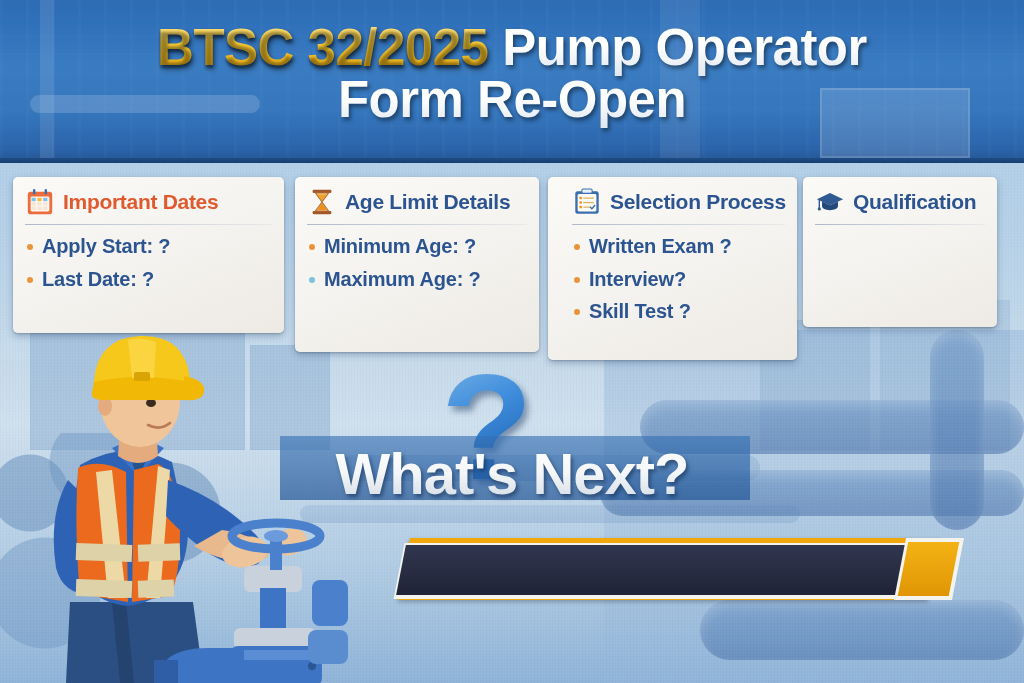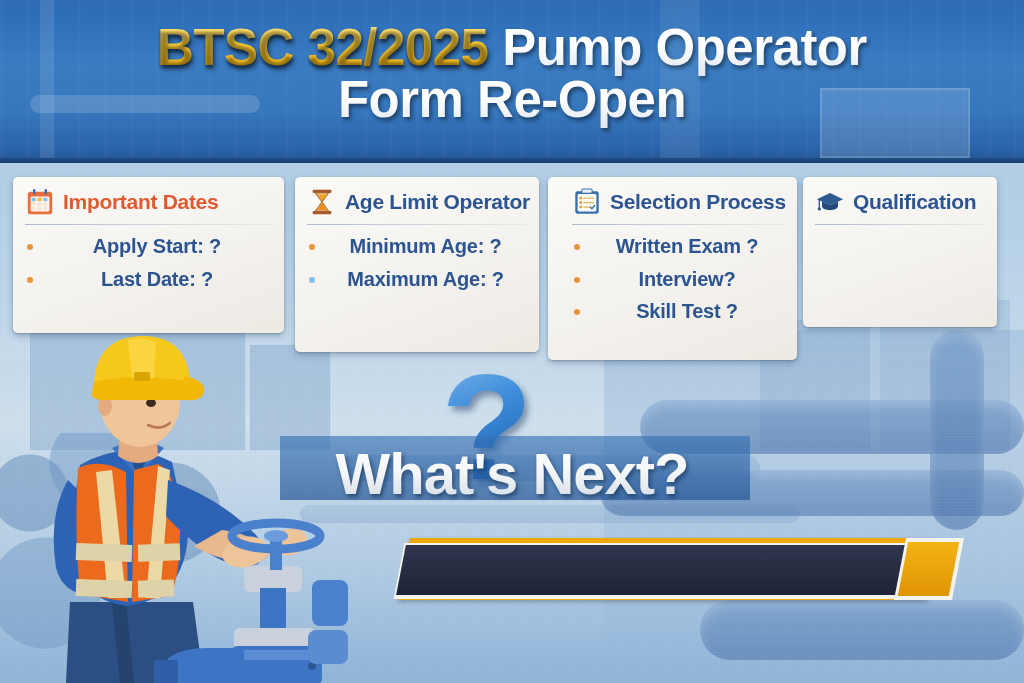--- a/index.html
+++ b/index.html
@@ -156,21 +156,21 @@
     letter-spacing: -0.3px;
     white-space: nowrap;
   }
   .title-orange { color: #e05a30; }
   .title-blue   { color: #2b5490; }
   .card-rule {
     height: 1px;
     background: linear-gradient(90deg, rgba(150,165,190,.75), rgba(150,165,190,.12));
     margin: 0 0 10px 0;
   }
-  .bullets { list-style: none; text-align: center; }
+  .bullets { list-style: none; }
   .bullets li {
     position: relative;
     padding-left: 17px;
     margin-bottom: 9px;
     font-size: 20px;
     font-weight: bold;
     color: #2b5490;
     line-height: 1.18;
     letter-spacing: -0.2px;
   }
@@ -346,21 +346,21 @@
       <span class="icon">
         <svg viewBox="0 0 32 32">
           <rect x="6" y="3" width="20" height="3.4" rx="1.2" fill="#a4582a"></rect>
           <rect x="6" y="25.6" width="20" height="3.4" rx="1.2" fill="#a4582a"></rect>
           <path d="M9 6.4h14l-7 9.6 7 9.6H9l7-9.6z" fill="#fbe3b6"></path>
           <path d="M10.4 7.6h11.2L16 15.4z" fill="#f0a32a"></path>
           <path d="M16 16.8l5.2 7.6H10.8z" fill="#ef8f1c"></path>
           <path d="M9 6.4h14l-7 9.6 7 9.6H9l7-9.6z" fill="none" stroke="#b06a2c" stroke-width="1.1"></path>
         </svg>
       </span>
-      <span class="card-title title-blue">Age Limit Operator</span>
+      <span class="card-title title-blue">Age Limit Details</span>
     </div>
     <div class="card-rule"></div>
     <ul class="bullets">
       <li>Minimum Age: ?</li>
       <li class="dot-blue">Maximum Age: ?</li>
     </ul>
   </div>
 
   <div class="card" id="card-selection">
     <div class="card-head">

